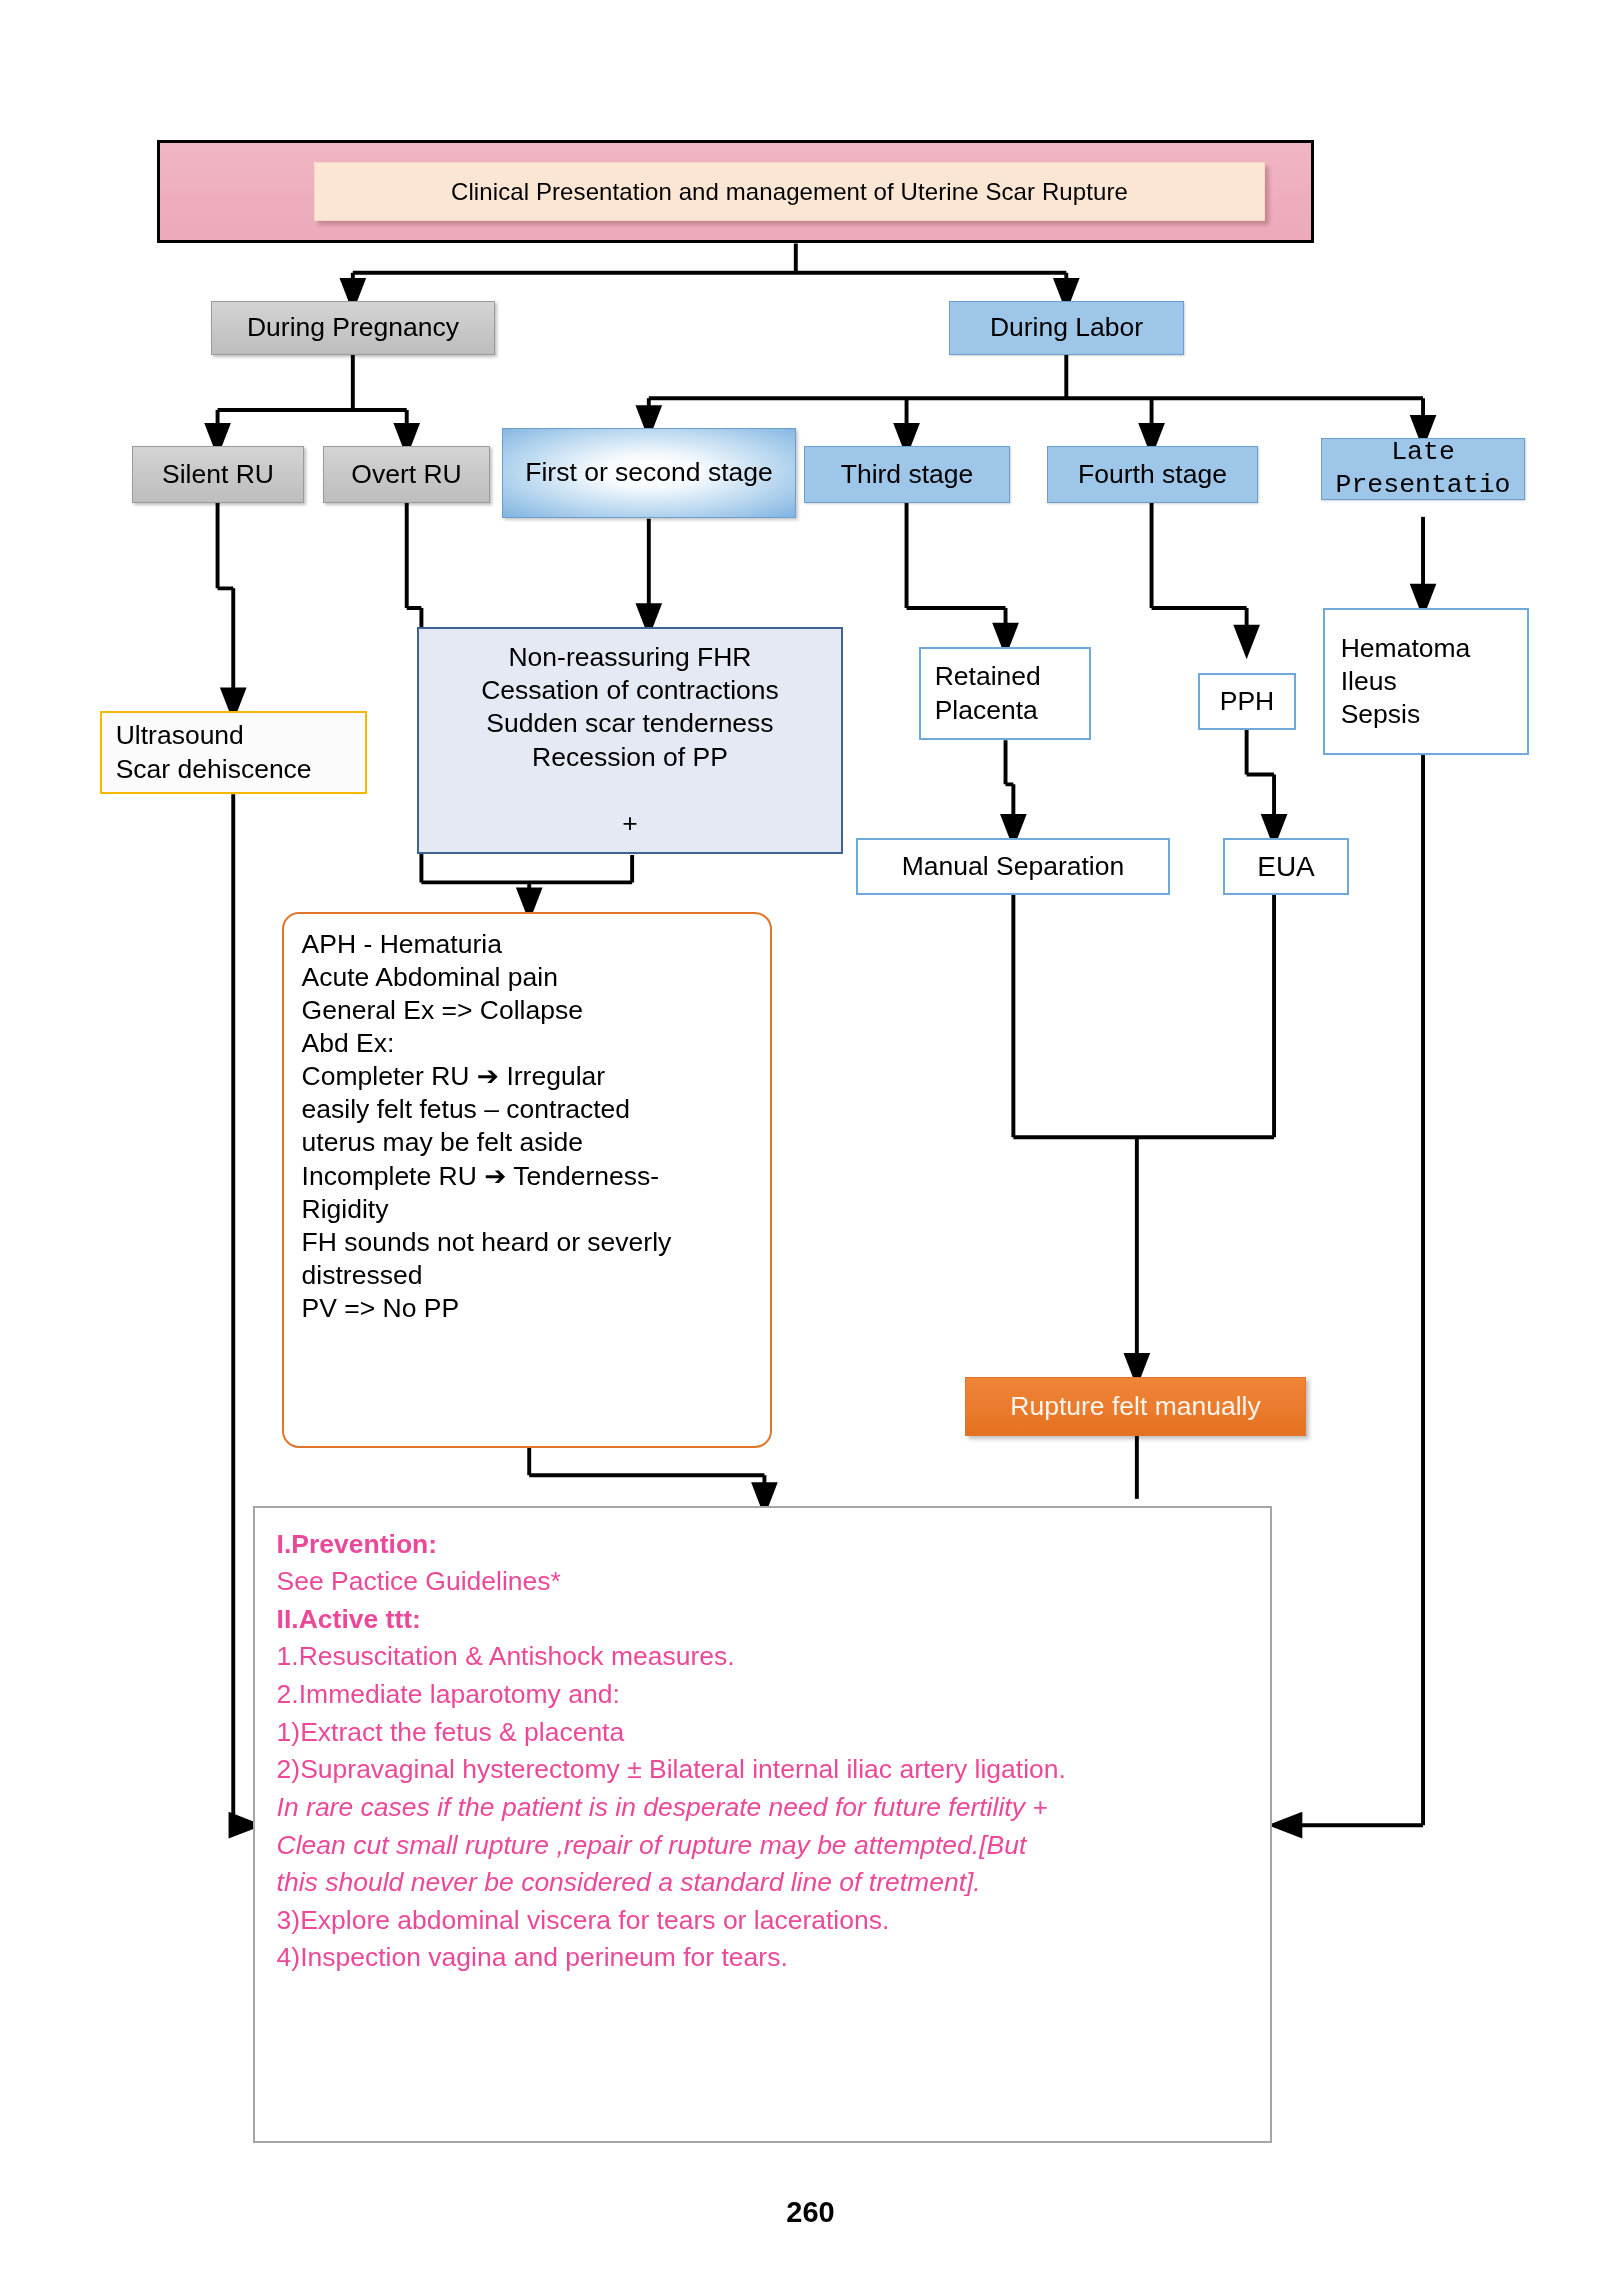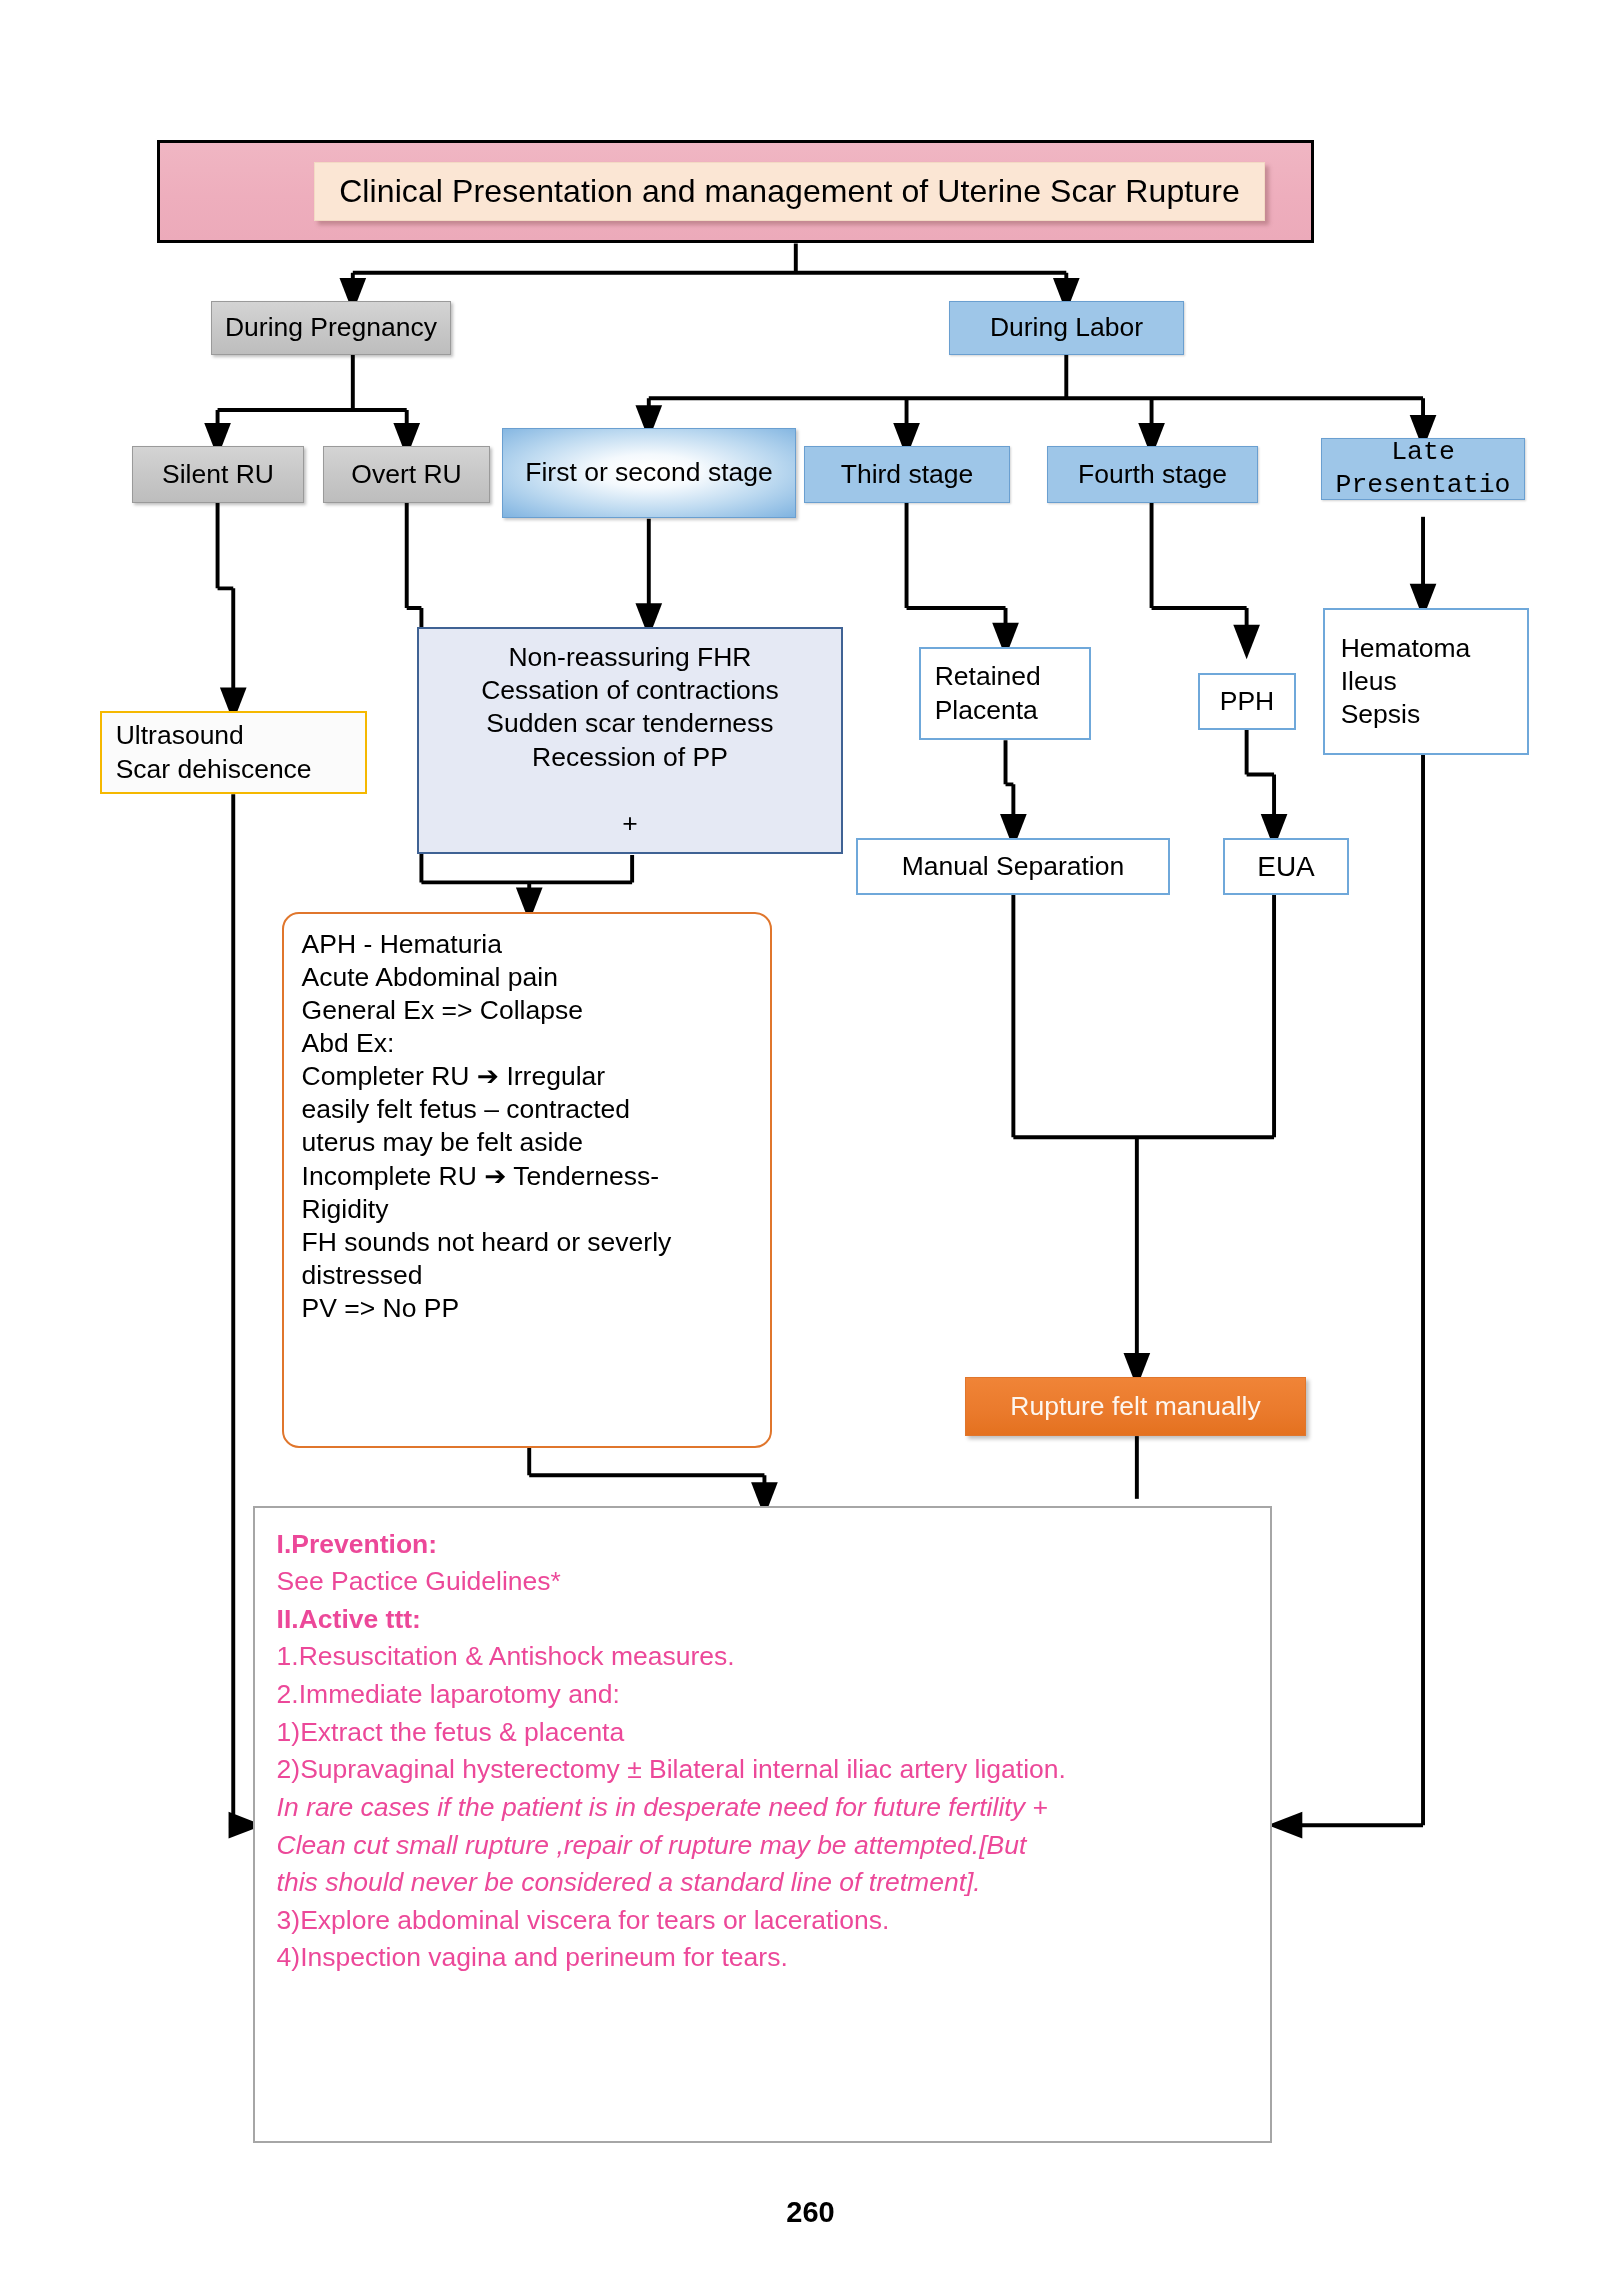--- a/index.html
+++ b/index.html
@@ -20,21 +20,21 @@
   #title-band {
     left:157px; top:140px; width:1157px; height:103px;
     background:linear-gradient(180deg,#f0b6c3 0%,#eeaebd 55%,#ecaaba 100%);
     border:3.9px solid #000;
   }
   #title-plate {
     position:absolute; left:314px; top:162px; width:951px; height:59px;
     background:#fbe6d4; border:1px solid #f3dac4;
     box-shadow:3.9px 3.9px 3.9px rgba(120,70,70,.35);
     display:flex; align-items:center; justify-content:center;
-    font-size:32px; letter-spacing:0.1px;
+    font-size:24px; letter-spacing:0.1px;
   }
 
   
   .grey {
     background:linear-gradient(180deg,#d4d4d4 0%,#c9c9c9 45%,#bdbdbd 100%);
     border:1px solid #9a9a9a;
     box-shadow:2px 2px 2.9px rgba(0,0,0,.25);
     font-size:26.5px;
   }
   
@@ -64,21 +64,21 @@
     background:linear-gradient(180deg,#f08437 0%,#ea7a2c 60%,#e4711f 100%);
     border:1px solid #e0762c; color:#fdf6ef; font-size:26.5px;
     box-shadow:2.9px 2.9px 3.9px rgba(0,0,0,.25);
   }
   .greyframe { background:#ffffff; border:2.9px solid #a6a6a6; }
 
   .txt-left { justify-content:flex-start; text-align:left; }
   .multiline { white-space:pre-line; }
 
   
-  #n-pregnancy { left:211px; top:301px; width:240px;  height:54px; }
+  #n-pregnancy { left:211px; top:301px; width:284px;  height:54px; }
   #n-labor     { left:949px; top:301px; width:235px;  height:54px; }
 
   #n-silent    { left:132px; top:446px; width:172px;  height:57px; }
   #n-overt     { left:323px; top:446px; width:167px;  height:57px; }
   #n-firstsec  { left:502px; top:428px; width:294px;  height:90px; }
   #n-third     { left:804px; top:446px; width:206px;  height:57px; }
   #n-fourth    { left:1047px;top:446px; width:211px;  height:57px; }
   #n-late      { left:1321px;top:438px; width:204px;  height:62px;font-family:Liberation Mono, monospace; }
 
   #n-ultrasound{ left:100px; top:711px; width:267px;  height:83px; padding:7.8px 13.7px; font-size:26.5px; }

